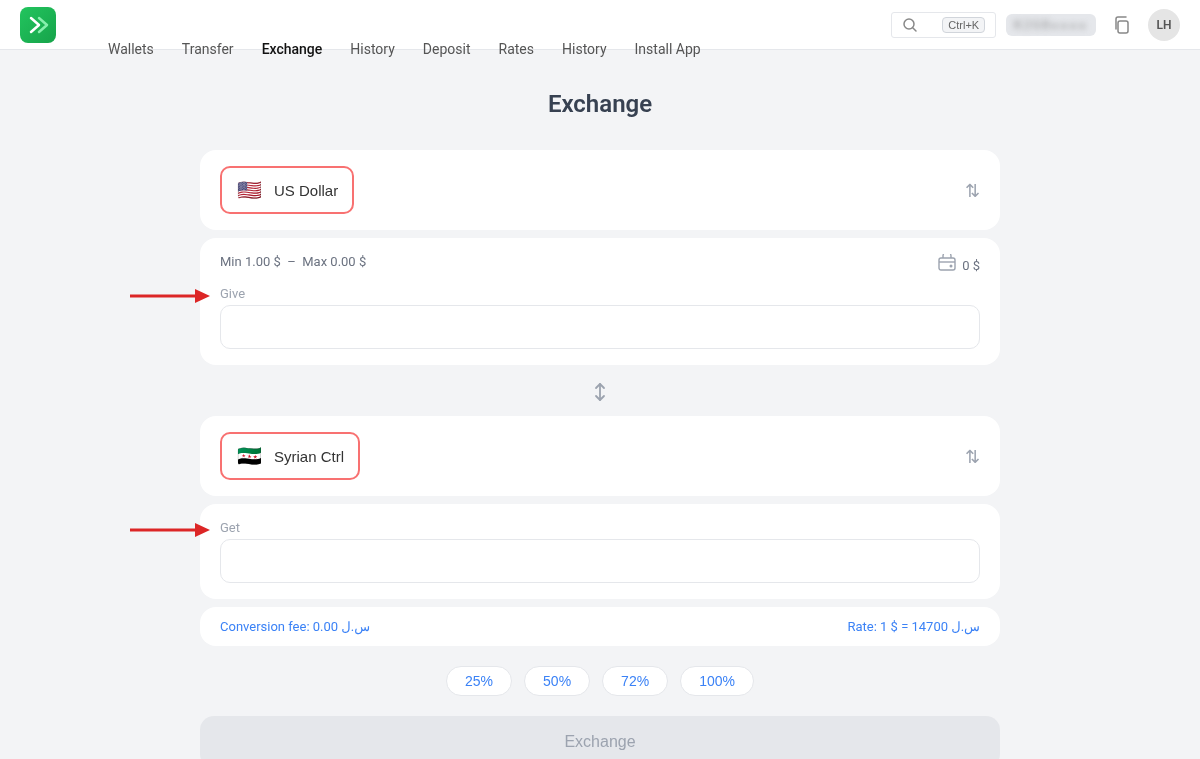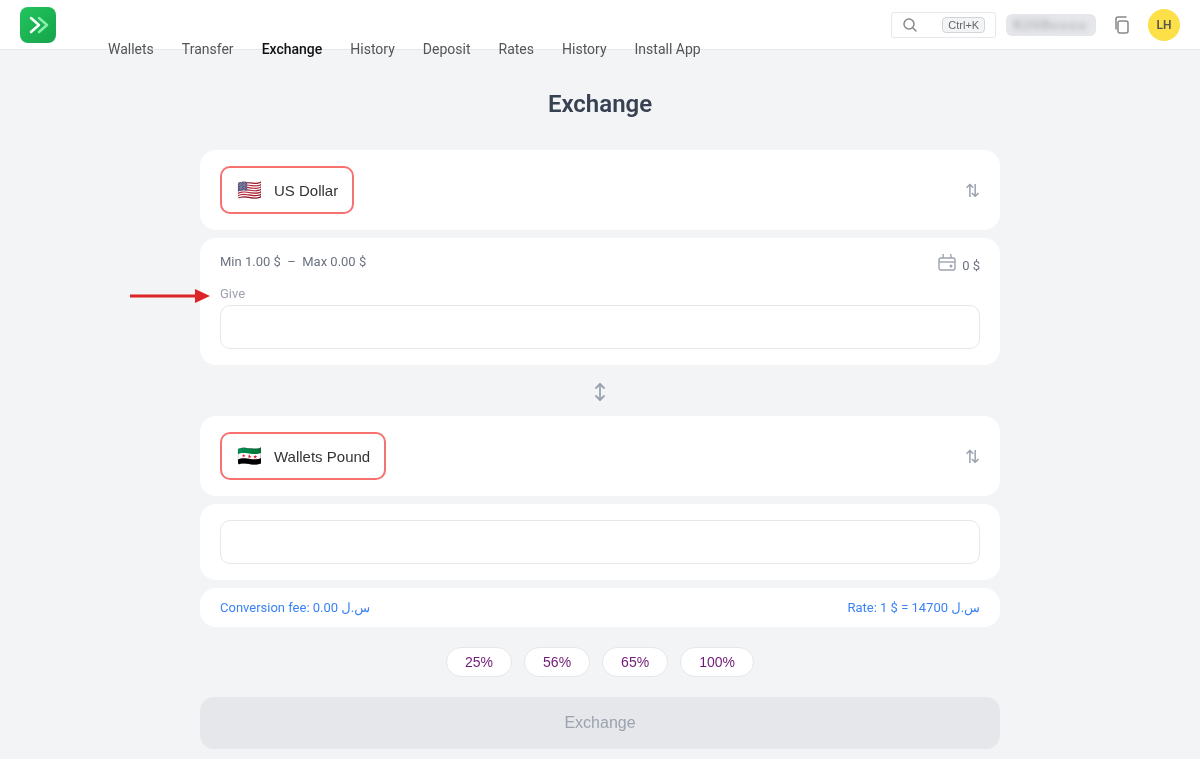--- a/index.html
+++ b/index.html
@@ -76,21 +76,21 @@
       background: #f3f4f6;
       border: 1px solid #d1d5db;
       border-radius: 4px;
       padding: 1px 5px;
       font-size: 11px;
       color: #666;
     }
     .user-avatar {
       width: 32px;
       height: 32px;
-      background: #fde047;
+      background: #e5e5e5;
       border-radius: 50%;
       display: flex;
       align-items: center;
       justify-content: center;
       font-size: 12px;
       font-weight: 600;
       color: #555;
       cursor: pointer;
     }
     .copy-icon-btn {
@@ -244,21 +244,21 @@
       justify-content: center;
       gap: 12px;
       padding: 12px 0;
       margin-bottom: 8px;
     }
     .pct-btn {
       border: 1px solid #e5e7eb;
       border-radius: 20px;
       padding: 6px 18px;
       font-size: 14px;
-      color: #701a75;
+      color: #3b82f6;
       background: #fff;
       cursor: pointer;
     }
 
     
     .exchange-btn {
       width: 100%;
       height: 52px;
       background: #e5e7eb;
       border: none;
@@ -382,38 +382,48 @@
           <path d="M11 3 L11 19" stroke="#9ca3af" stroke-width="1.8" stroke-linecap="round"></path>
           <path d="M7 7 L11 3 L15 7" stroke="#9ca3af" stroke-width="1.8" stroke-linecap="round" stroke-linejoin="round"></path>
           <path d="M7 15 L11 19 L15 15" stroke="#9ca3af" stroke-width="1.8" stroke-linecap="round" stroke-linejoin="round"></path>
         </svg>
       </span>
     </div>
 
     <div class="currency-selector-wrapper">
       <button class="currency-selector-btn">
         <span class="flag-circle">🇸🇾</span>
-        <span>Wallets Pound</span>
+        <span>Syrian Ctrl</span>
       </button>
       <span class="sort-icon">⇅</span>
     </div>
 
     <div class="amount-section">
+      <div class="arrow-row">
+
+        <div class="red-arrow">
+          <svg viewBox="0 0 80 30" fill="none">
+            <line x1="0" y1="15" x2="65" y2="15" stroke="#dc2626" stroke-width="3"></line>
+            <polygon points="65,8 80,15 65,22" fill="#dc2626"></polygon>
+          </svg>
+        </div>
+        <div class="input-label" style="margin-bottom:4px;">Get</div>
+      </div>
       <input class="amount-input" type="text" placeholder="" style="">
     </div>
 
     <div class="info-row">
       <span>Conversion fee: 0.00 س.ل</span>
       <span>Rate: 1 $ = 14700 س.ل</span>
     </div>
 
     <div class="pct-buttons">
       <button class="pct-btn">25%</button>
-      <button class="pct-btn">56%</button>
-      <button class="pct-btn">65%</button>
+      <button class="pct-btn">50%</button>
+      <button class="pct-btn">72%</button>
       <button class="pct-btn">100%</button>
     </div>
 
     <div class="arrow-row" style="position:relative;">
 
       <button class="exchange-btn">Exchange</button>
     </div>
 
   </div>
 </main>

